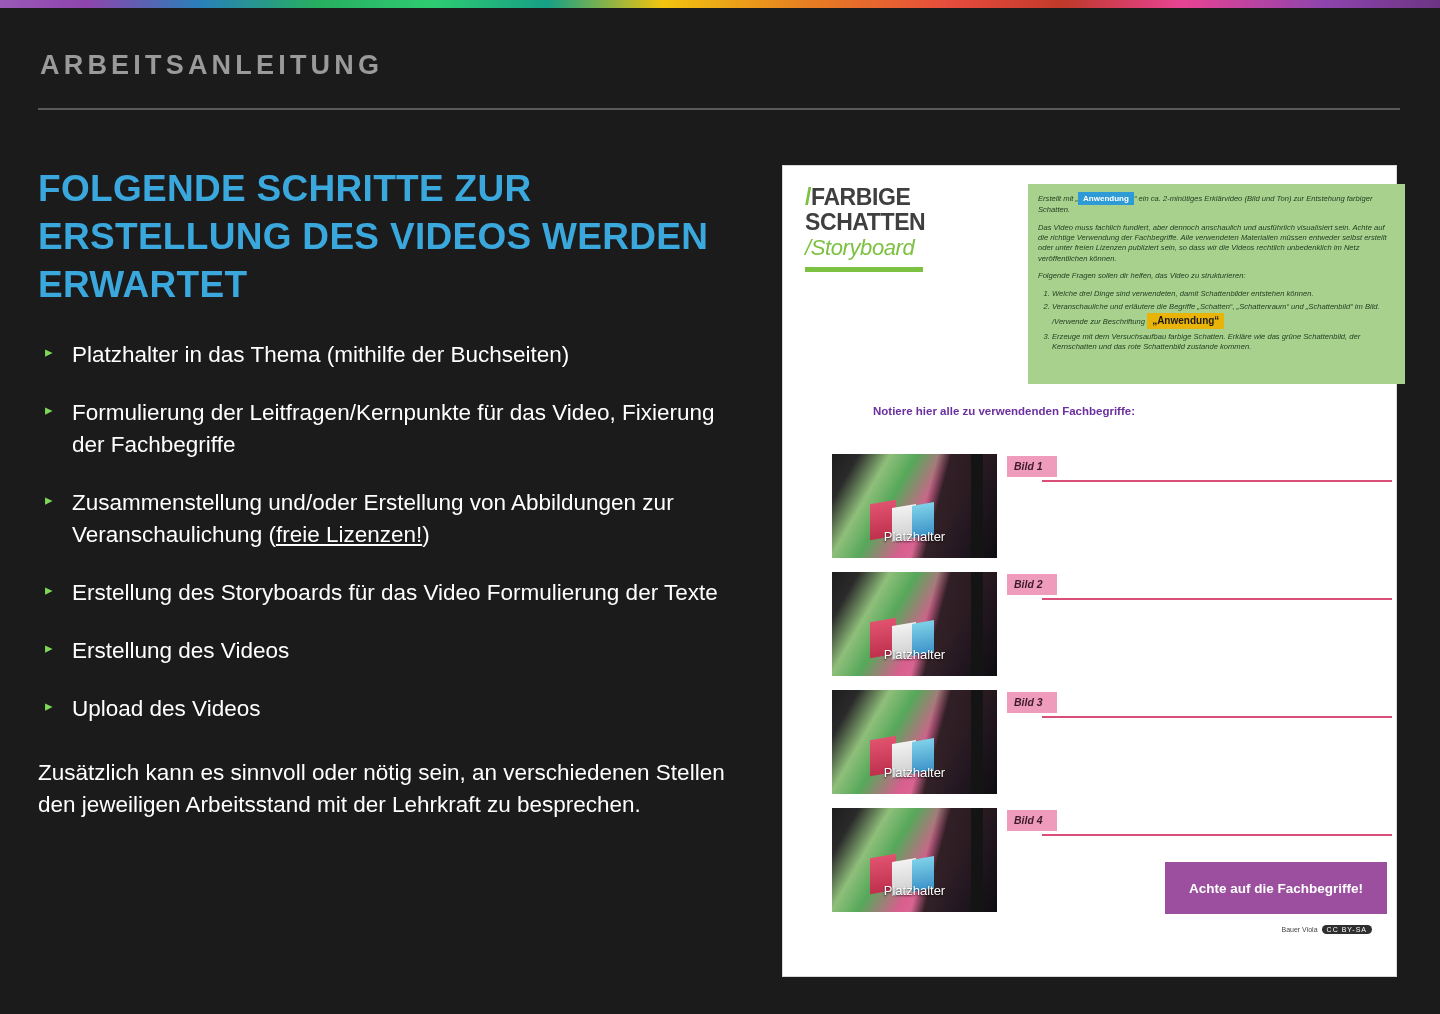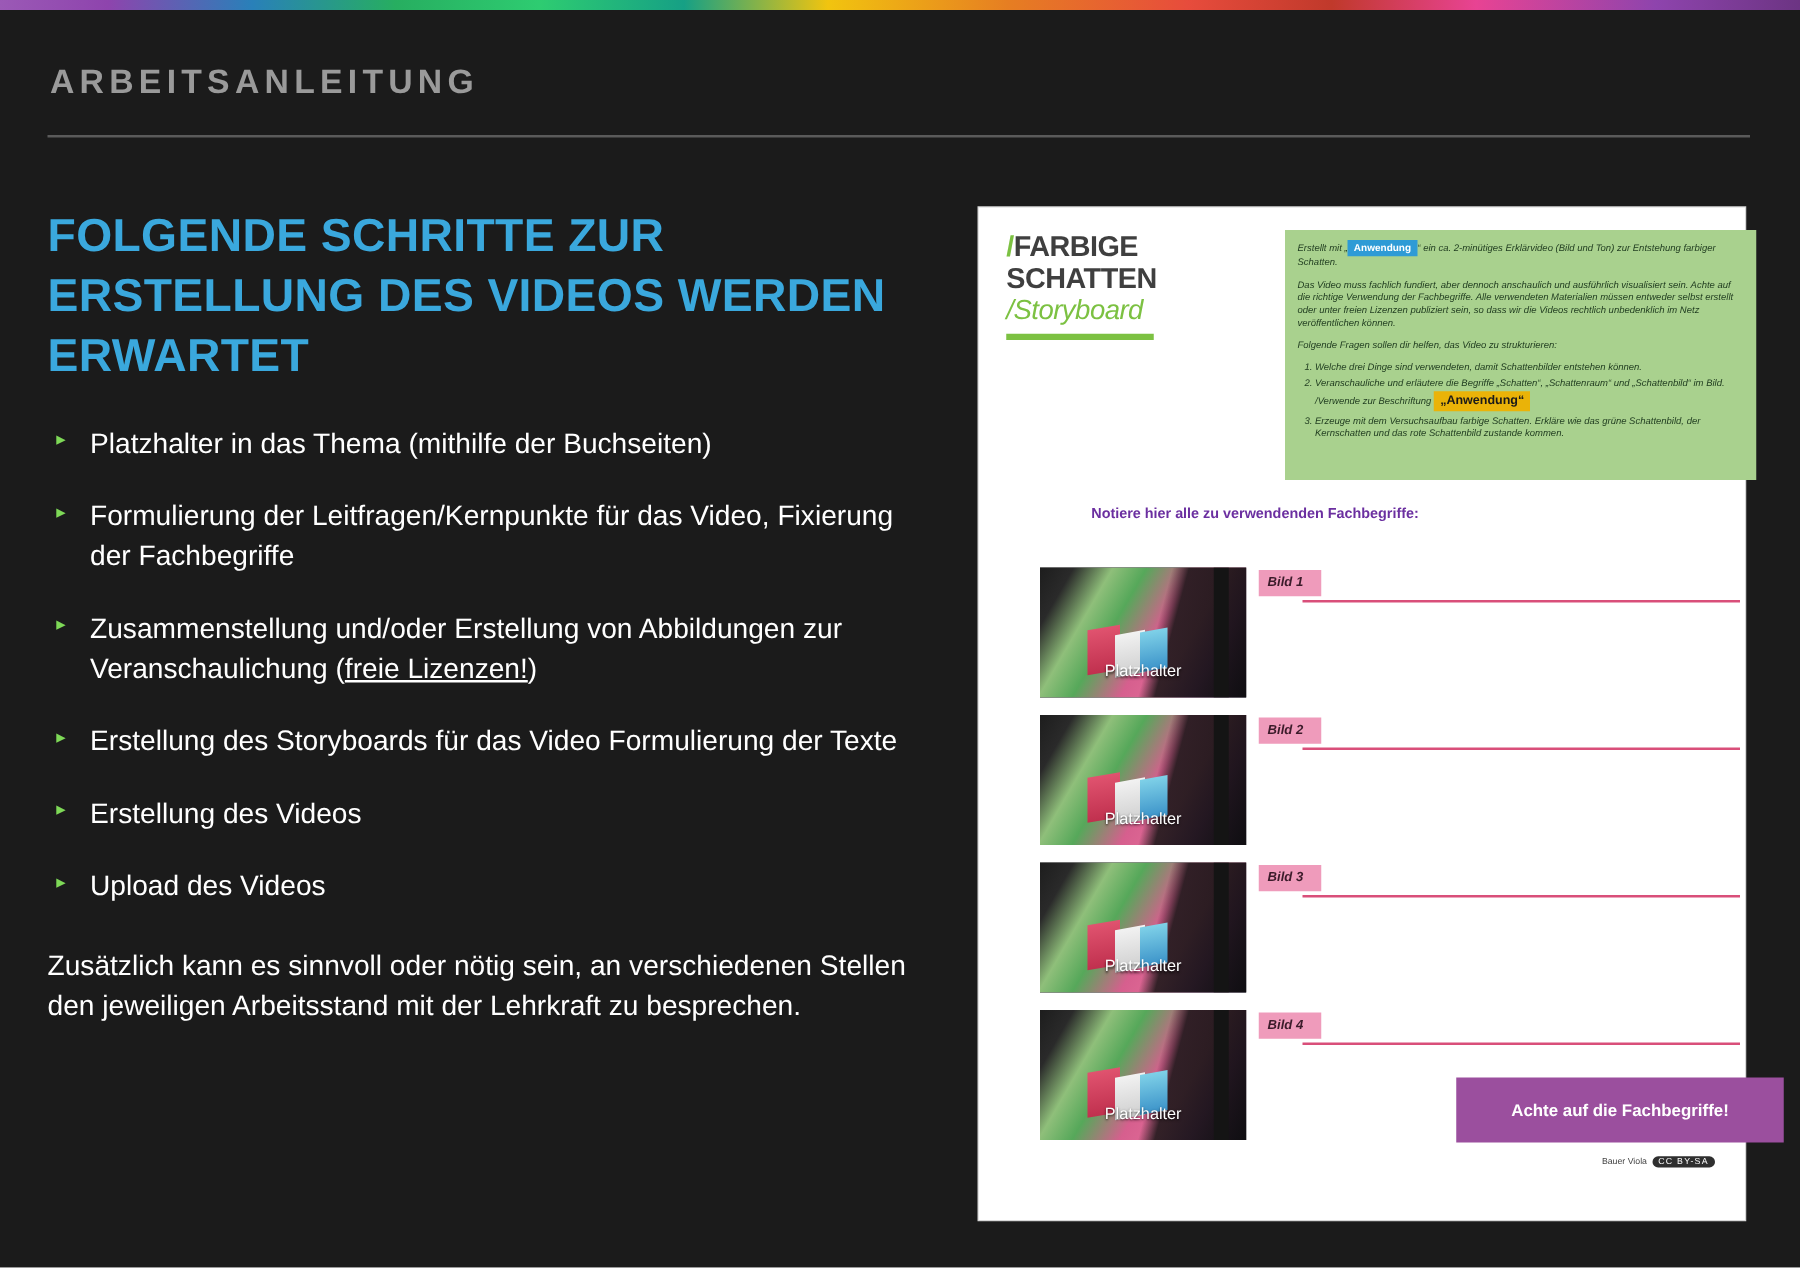--- a/index.html
+++ b/index.html
@@ -276,21 +276,21 @@
     top: 26px;
     width: 350px;
     height: 1.5px;
     background: #d94f7a;
   }
   
   .reminder {
     position: absolute;
     left: 360px;
     bottom: 52px;
-    width: 262px;
+    width: 222px;
     height: 52px;
     background: #9b4f9e;
     color: #ffffff;
     font-weight: bold;
     font-size: 13.5px;
     display: flex;
     align-items: center;
     justify-content: center;
     text-align: center;
   }

